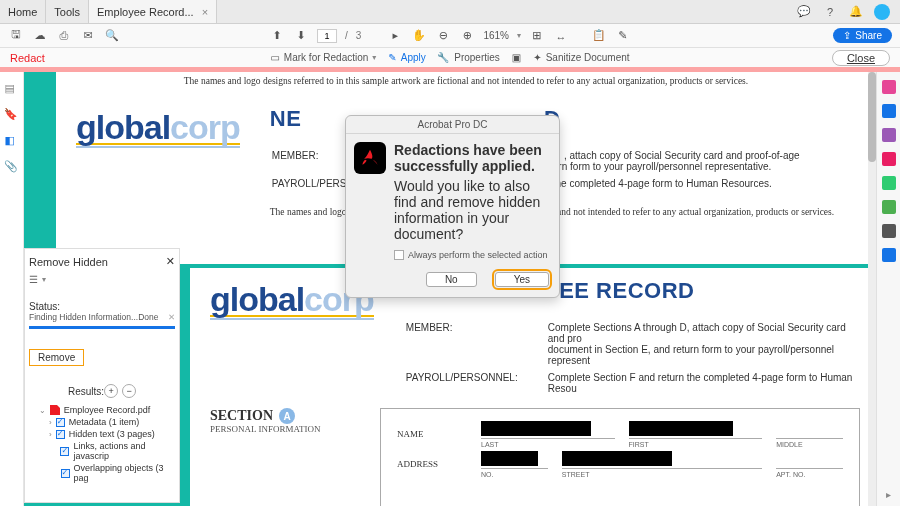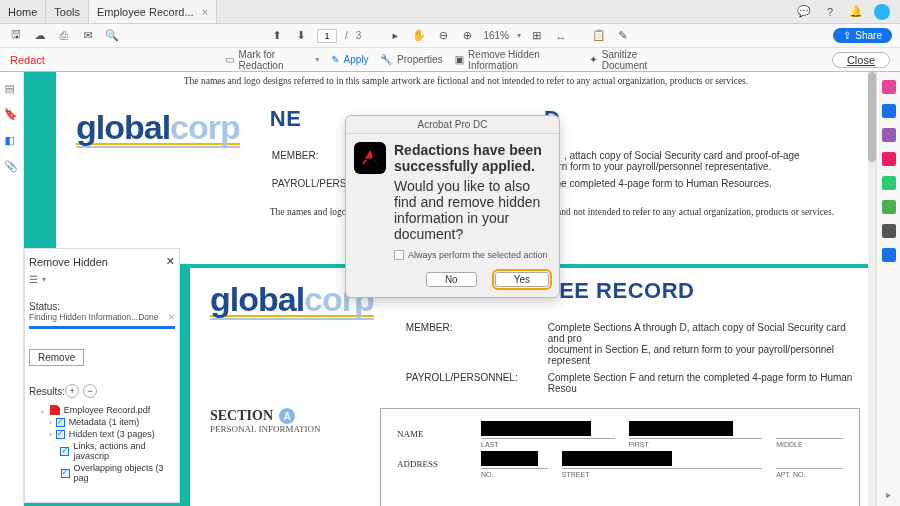--- a/index.html
+++ b/index.html
@@ -16,21 +16,21 @@
 
   
   .toolbar { height: 24px; background: #f9f9f9; border-bottom: 1px solid #e0e0e0; display: flex; align-items: center; padding: 0 8px; gap: 8px; }
   .toolbar .grp { display: flex; align-items: center; gap: 8px; }
   .toolbar .center { position: absolute; left: 50%; transform: translateX(-50%); display: flex; align-items: center; gap: 8px; }
   .share-btn { margin-left: auto; background: #1473e6; color: #fff; border-radius: 12px; padding: 2px 10px; font-size: 10px; display: flex; align-items: center; gap: 4px; cursor: pointer; }
   .pageinp { width: 20px; height: 14px; text-align: center; font-size: 9px; border: 1px solid #ccc; }
   .zoomv { font-size: 10px; color: #555; }
 
   
-  .redbar { height: 24px; background: #fafafa; border-bottom: 1px solid #fca5a5; display: flex; align-items: center; padding: 0 10px; position: relative; }
+  .redbar { height: 24px; background: #fafafa; border-bottom: 5px solid #fca5a5; display: flex; align-items: center; padding: 0 10px; position: relative; }
   .redbar .title { color: #ed1c24; font-size: 11px; font-weight: 500; }
   .redbar .mid { position: absolute; left: 50%; transform: translateX(-50%); display: flex; align-items: center; gap: 12px; }
   .rbitem { display: flex; align-items: center; gap: 4px; font-size: 10px; color: #555; cursor: pointer; }
   .apply-b { color: #1473e6; }
   .close-btn { margin-left: auto; border: 1px solid #bbb; border-radius: 11px; padding: 1px 14px; font-size: 11px; background: #fff; cursor: pointer; text-decoration: underline; }
 
   
   .docwrap { position: absolute; top: 72px; left: 0; right: 0; bottom: 0; background: #14b8a6; overflow: hidden; }
   .page { position: absolute; background: #fff; }
   .page1 { left: 56px; top: 0; width: 820px; height: 192px; }
@@ -68,21 +68,21 @@
   .lnav .lic { width: 14px; height: 14px; color: #888; }
 
   
   .panel-highlight { position: absolute; left: 2px; top: 248px; width: 170px; height: 255px; border: 2px solid #f59e0b; z-index: 3; pointer-events: none; }
   .panel { position: absolute; left: 24px; top: 248px; width: 156px; height: 255px; background: #fff; border: 1px solid #ddd; padding: 6px 4px; font-size: 10px; z-index: 5; }
   .panel .phead { display: flex; align-items: center; justify-content: space-between; font-size: 11px; margin-bottom: 6px; }
   .panel .sect { font-size: 10px; color: #333; margin-top: 6px; }
   .panel .progress { height: 3px; background: #1473e6; margin: 4px 0 2px 0; width: 100%; }
   .panel .statusline { display: flex; align-items: center; justify-content: space-between; font-size: 8.5px; color: #555; }
   .panel .remove-b { margin-top: 18px; display: inline-block; border: 1px solid #f59e0b; background: #fff; padding: 2px 8px; font-size: 10px; cursor: pointer; }
-  .panel .results-head { display: flex; align-items: center; justify-content: flex-start; margin-top: 18px; }
+  .panel .results-head { display: flex; align-items: center; justify-content: center; margin-top: 18px; }
   .panel .plusminus { display: flex; gap: 4px; }
   .pm { width: 14px; height: 14px; border: 1px solid #aaa; border-radius: 50%; display: flex; align-items: center; justify-content: center; font-size: 9px; cursor: pointer; }
   .tree { margin-top: 6px; font-size: 9px; color: #333; }
   .tree .row { display: flex; align-items: center; gap: 4px; padding: 1px 0; }
   .tree .indent1 { padding-left: 10px; } .tree .indent2 { padding-left: 20px; }
   .cb { width: 9px; height: 9px; border: 1px solid #1473e6; background: #e7f1fd; position: relative; flex-shrink: 0;}
   .cb::after { content: '✓'; position: absolute; top: -2px; left: 0; font-size: 8px; color: #1473e6; }
   .pdfico { width: 10px; height: 10px; background: linear-gradient(#ed1c24,#ed1c24); position:relative; flex-shrink:0;}
   .pdfico::before{content:'';position:absolute;top:0;right:0;border-style:solid;border-width:0 3px 3px 0;border-color:transparent #fff transparent transparent;}
 
@@ -164,21 +164,20 @@
     <div class="rbitem apply-b">
       <span>✎</span>
       <span>Apply</span>
     </div>
     <div class="rbitem">
       <span>🔧</span>
       <span>Properties</span>
     </div>
     <div class="rbitem">
       <span>▣</span>
-      <span>Remove Hidden Information</span>
     </div>
     <div class="rbitem">
       <span>✦</span>
       <span>Sanitize Document</span>
     </div>
   </div>
   <div class="close-btn">Close</div>
 </div>
 
 <div class="docwrap">

